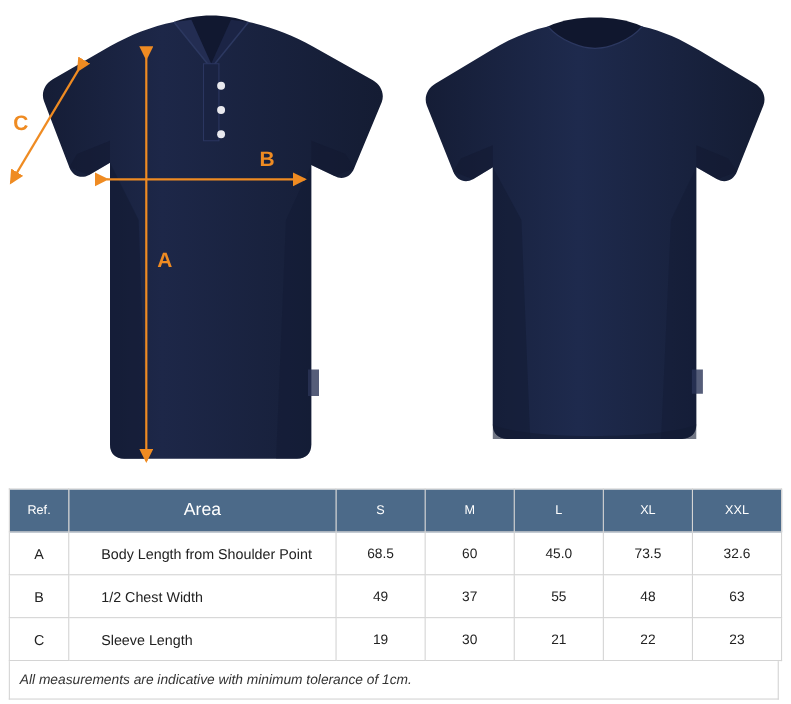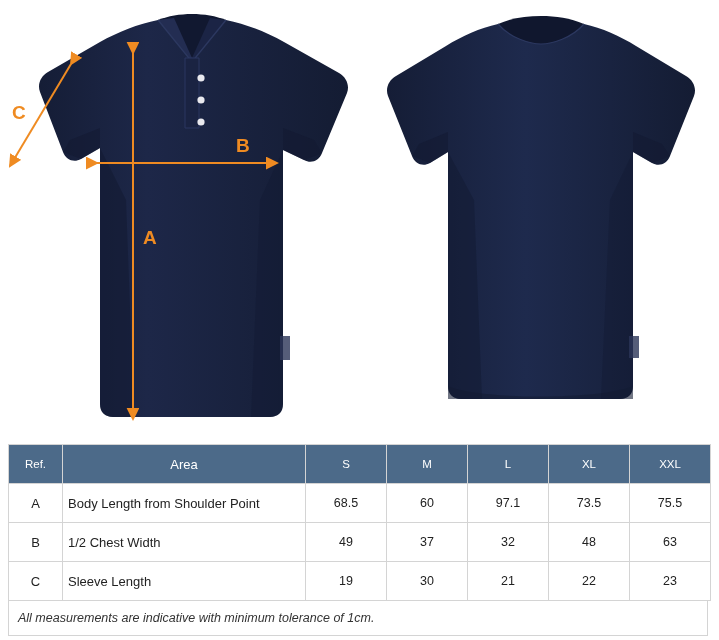--- a/index.html
+++ b/index.html
@@ -81,25 +81,25 @@
   }
   thead th {
     background: #4c6a89;
     color: #ffffff;
     font-weight: bold;
     font-size: 11.5px;
     text-align: center;
     border-color: #415b77;
     height: 35px;
   }
-  thead th.th-area { font-size: 13px; }
+  thead th.th-area { font-size: 16px; }
   tbody td { text-align: center; color: #222; }
   tbody td.col-area {
     text-align: left;
-    padding-left: 5px;
+    padding-left: 29px;
     font-size: 13px;
   }
   tbody td.col-ref { font-size: 13px; }
 
   .col-w-ref  { width: 54px; }
   .col-w-area { width: 243px; }
   .col-w-size { width: 81px; }
 
   .footnote {
     margin-top: 0;
@@ -255,30 +255,30 @@
           <th>XL</th>
           <th>XXL</th>
         </tr>
       </thead>
       <tbody>
         <tr>
           <td class="col-ref">A</td>
           <td class="col-area">Body Length from Shoulder Point</td>
           <td>68.5</td>
           <td>60</td>
-          <td>97.1</td>
+          <td>45.0</td>
           <td>73.5</td>
-          <td>75.5</td>
+          <td>32.6</td>
         </tr>
         <tr>
           <td class="col-ref">B</td>
           <td class="col-area">1/2 Chest Width</td>
           <td>49</td>
           <td>37</td>
-          <td>32</td>
+          <td>55</td>
           <td>48</td>
           <td>63</td>
         </tr>
         <tr>
           <td class="col-ref">C</td>
           <td class="col-area">Sleeve Length</td>
           <td>19</td>
           <td>30</td>
           <td>21</td>
           <td>22</td>

